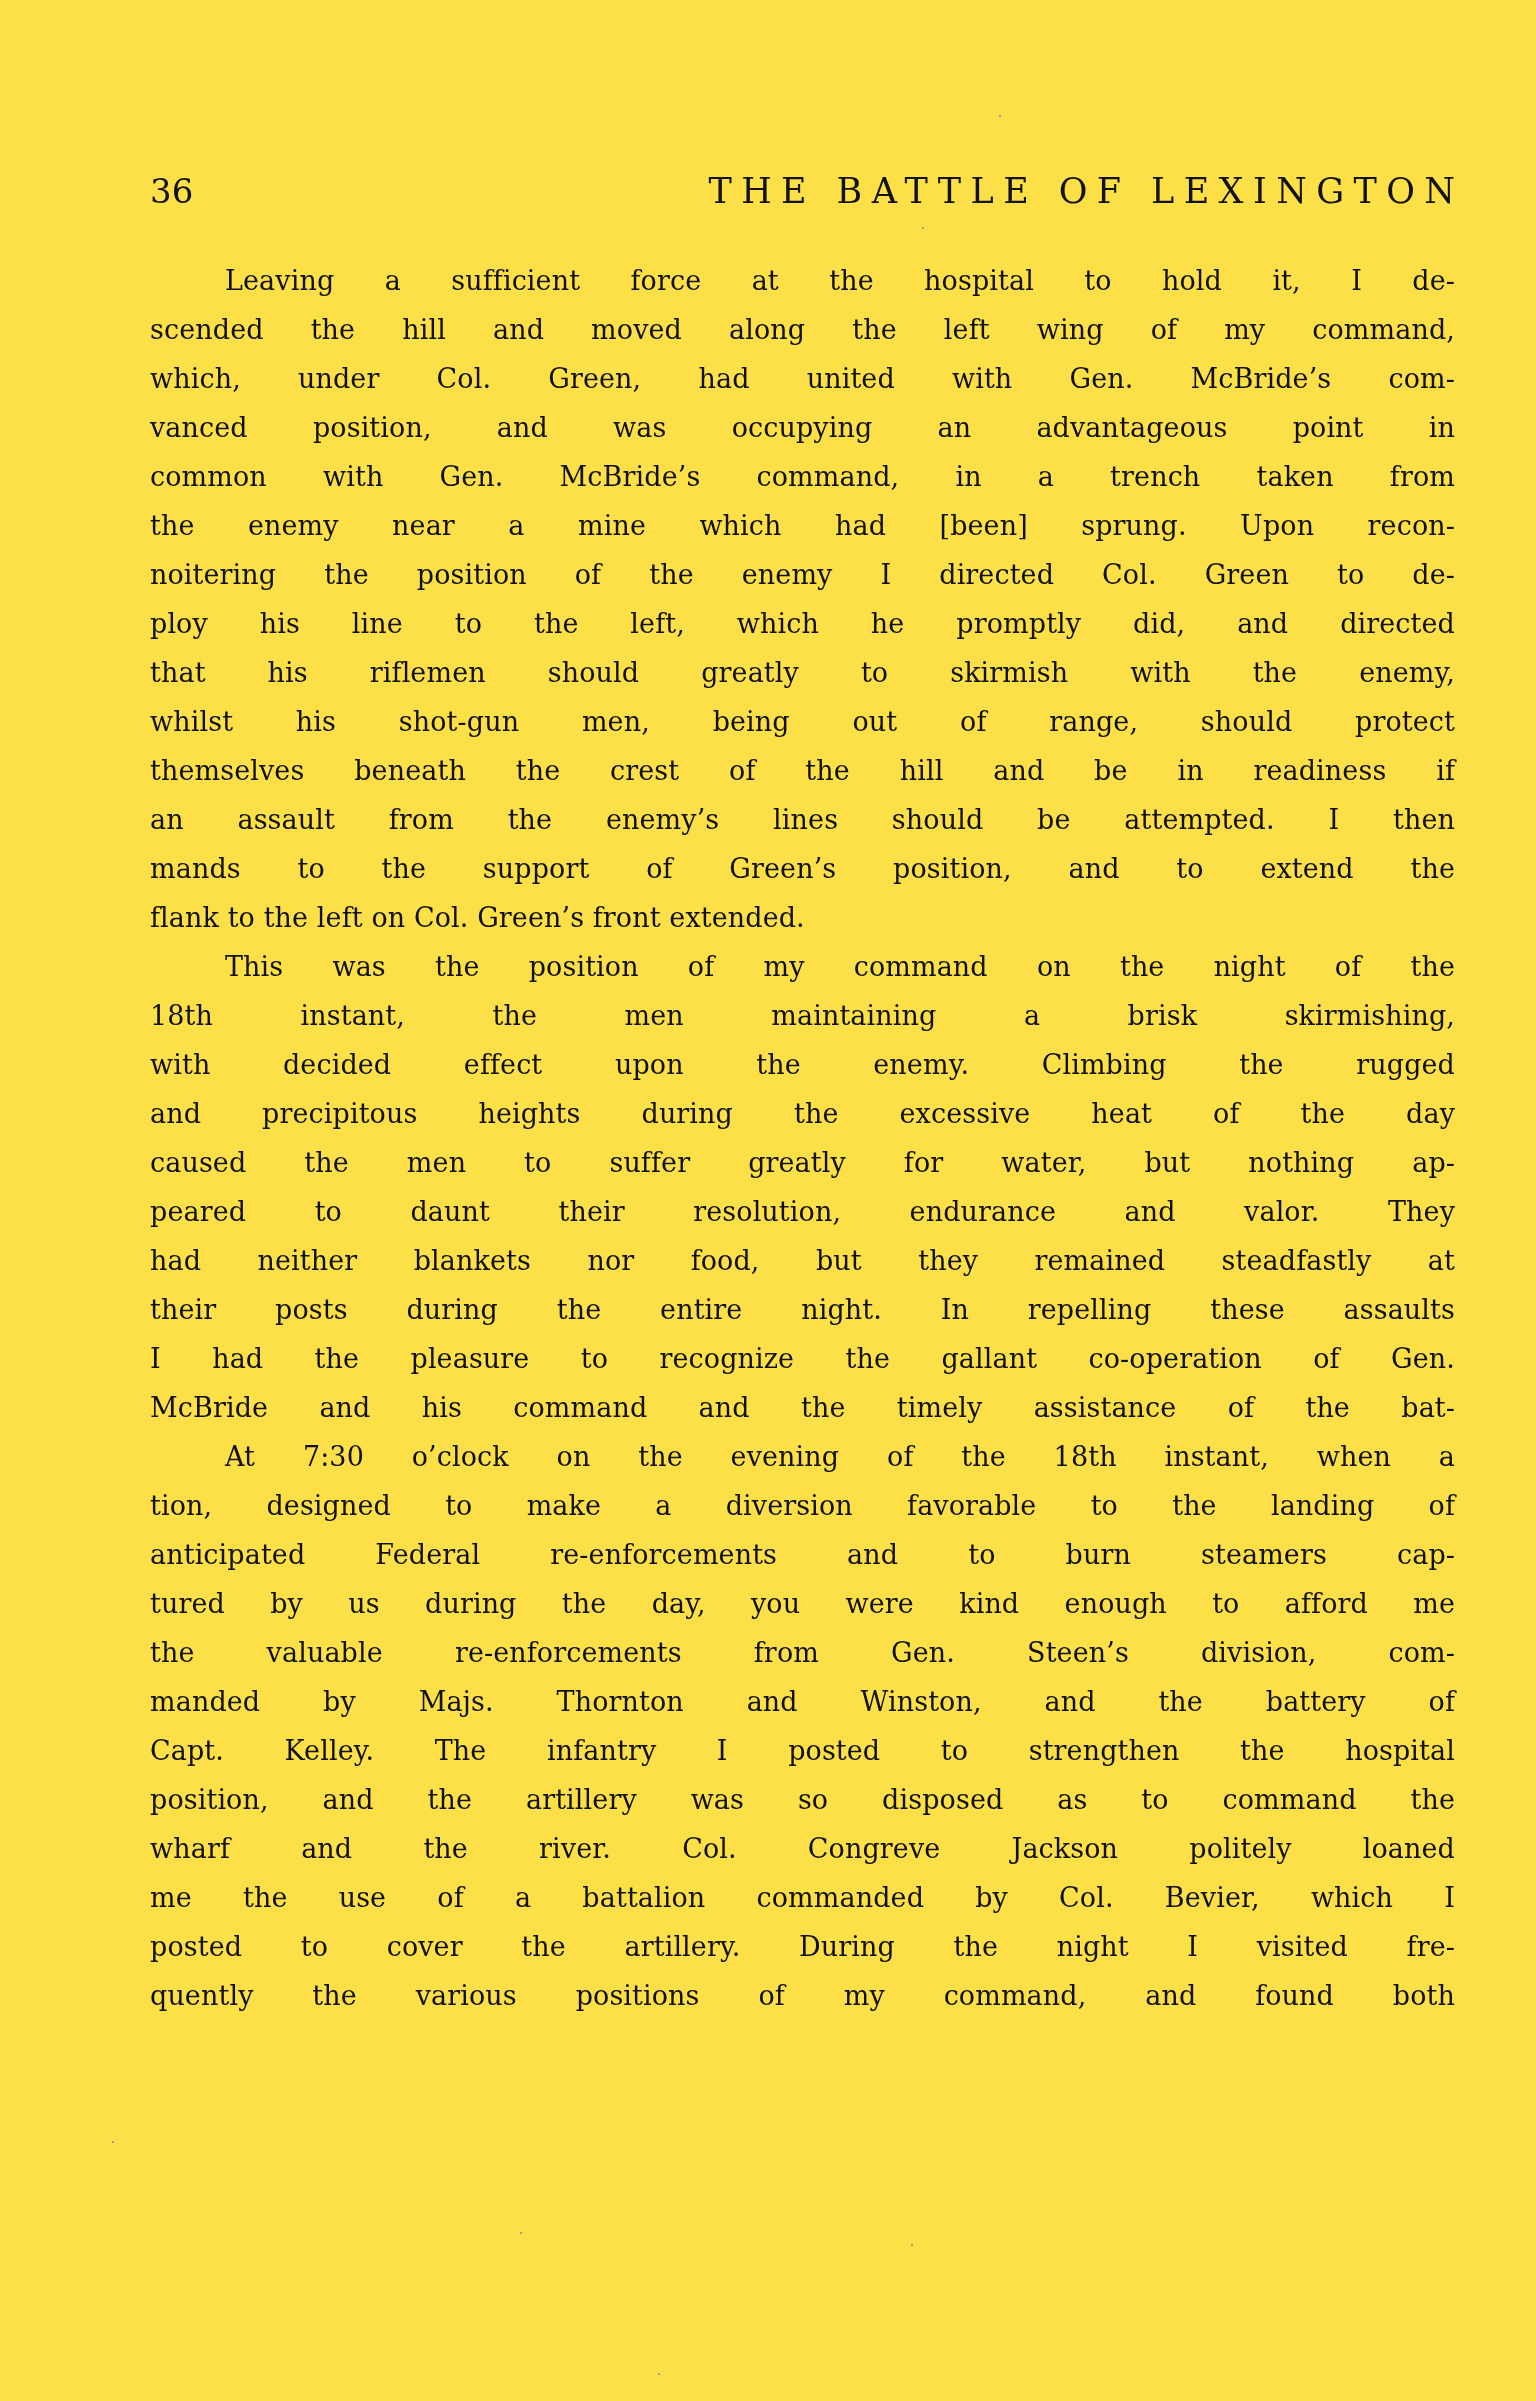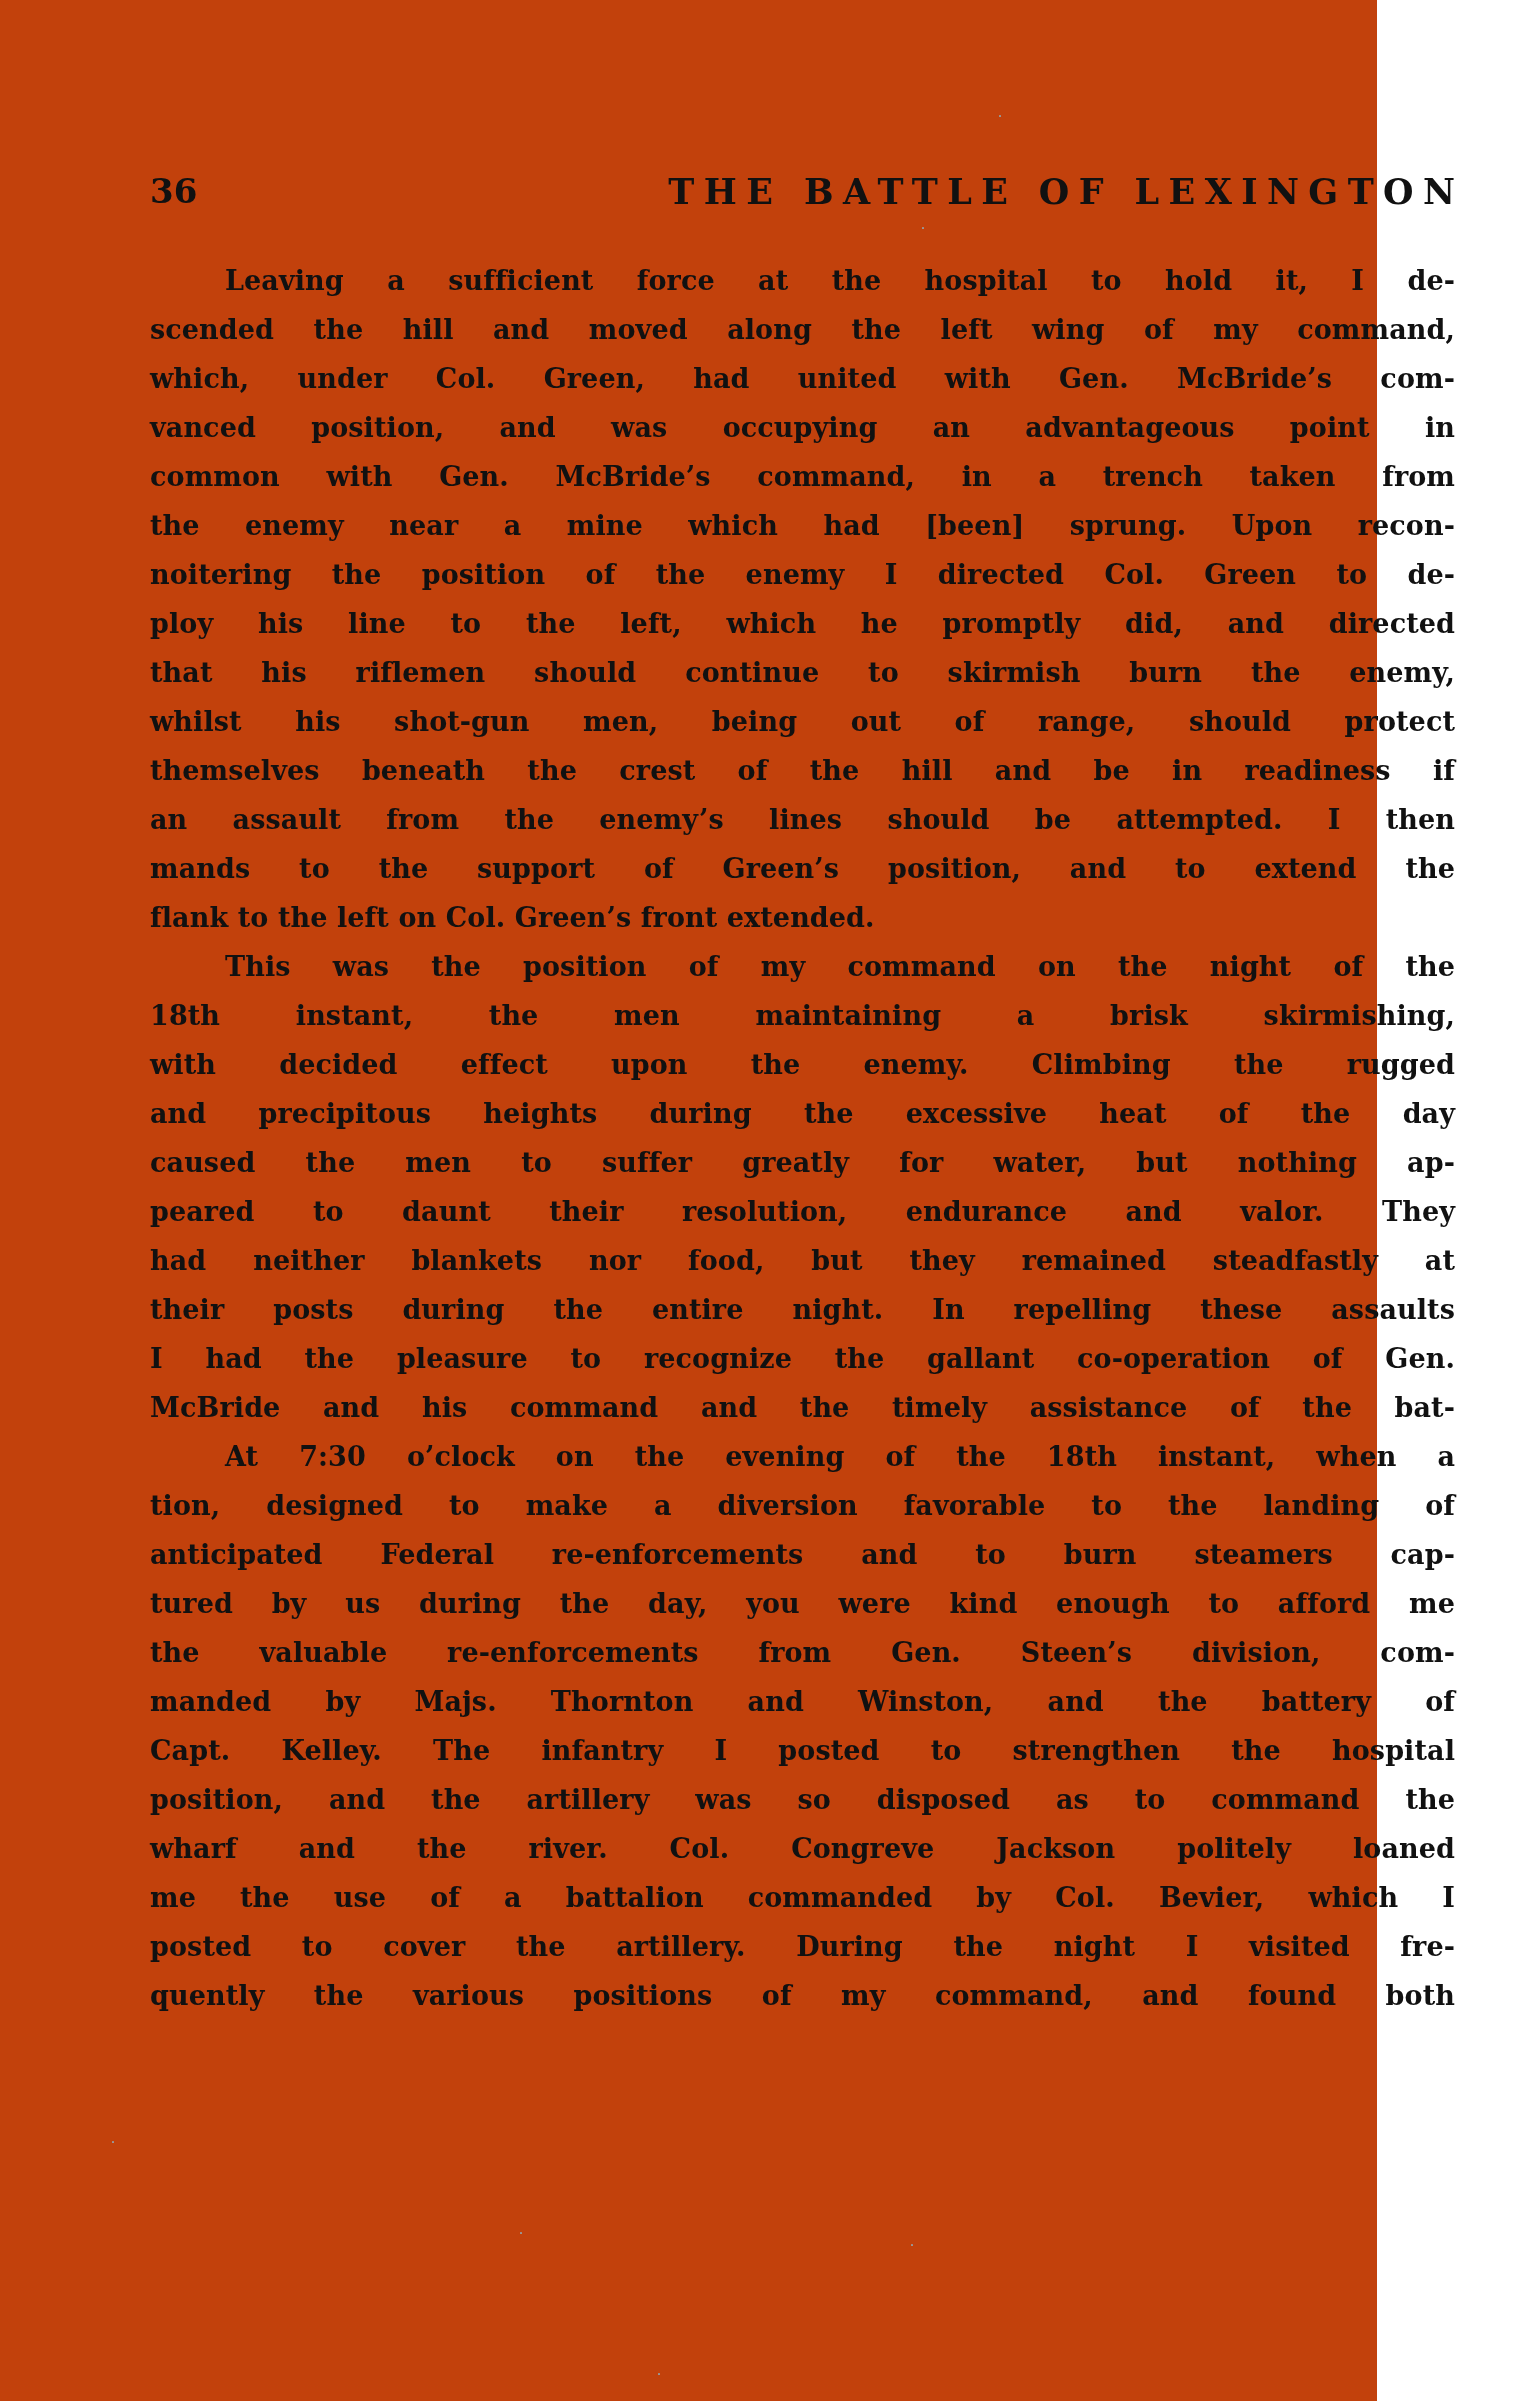--- a/index.html
+++ b/index.html
@@ -11,24 +11,23 @@
       width: 1536px;
       height: 2401px;
       position: relative;
       overflow: hidden;
       color: #111111;
       font-family: "DejaVu Serif", "Liberation Serif", serif;
     }
     .page {
       position: absolute;
       left: 0; top: 0;
-      width: 1377px;
+      width: 1536px;
       height: 2401px;
-      background: #c2410c;
-      font-weight: bold;
+      background: #fde047;
     }
     .running-head {
       position: absolute;
       left: 150px;
       top: 168px;
       width: 1305px;
       height: 47px;
     }
     .page-number {
       position: absolute;
@@ -89,21 +88,21 @@
 
   <div class="body-text" id="body-text">
       <span class="line indent">Leaving a sufficient force at the hospital to hold it, I de-</span>
       <span class="line">scended the hill and moved along the left wing of my command,</span>
       <span class="line">which, under Col. Green, had united with Gen. McBride’s com-</span>
       <span class="line">vanced position, and was occupying an advantageous point in</span>
       <span class="line">common with Gen. McBride’s command, in a trench taken from</span>
       <span class="line">the enemy near a mine which had [been] sprung. Upon recon-</span>
       <span class="line">noitering the position of the enemy I directed Col. Green to de-</span>
       <span class="line">ploy his line to the left, which he promptly did, and directed</span>
-      <span class="line">that his riflemen should continue to skirmish burn the enemy,</span>
+      <span class="line">that his riflemen should greatly to skirmish with the enemy,</span>
       <span class="line">whilst his shot-gun men, being out of range, should protect</span>
       <span class="line">themselves beneath the crest of the hill and be in readiness if</span>
       <span class="line">an assault from the enemy’s lines should be attempted. I then</span>
       <span class="line">mands to the support of Green’s position, and to extend the</span>
       <span class="line last">flank to the left on Col. Green’s front extended.</span>
       <span class="line indent">This was the position of my command on the night of the</span>
       <span class="line">18th instant, the men maintaining a brisk skirmishing,</span>
       <span class="line">with decided effect upon the enemy. Climbing the rugged</span>
       <span class="line">and precipitous heights during the excessive heat of the day</span>
       <span class="line">caused the men to suffer greatly for water, but nothing ap-</span>

